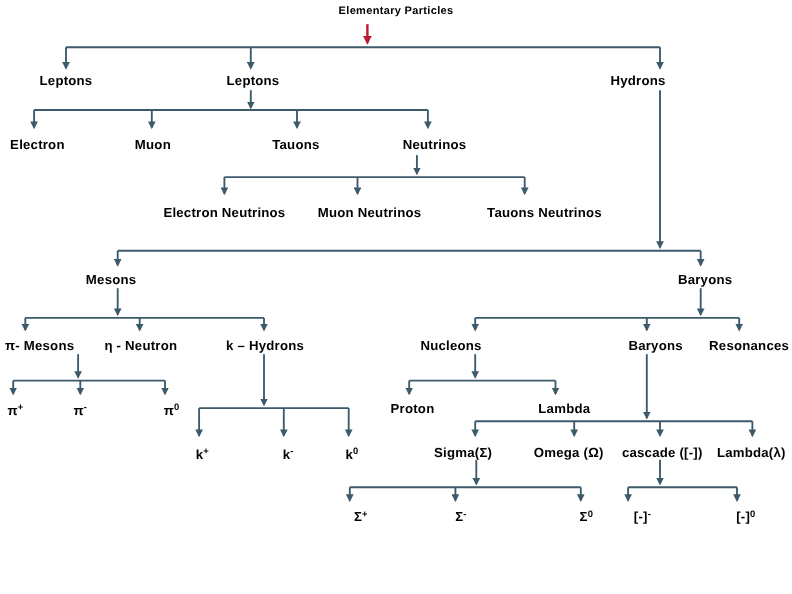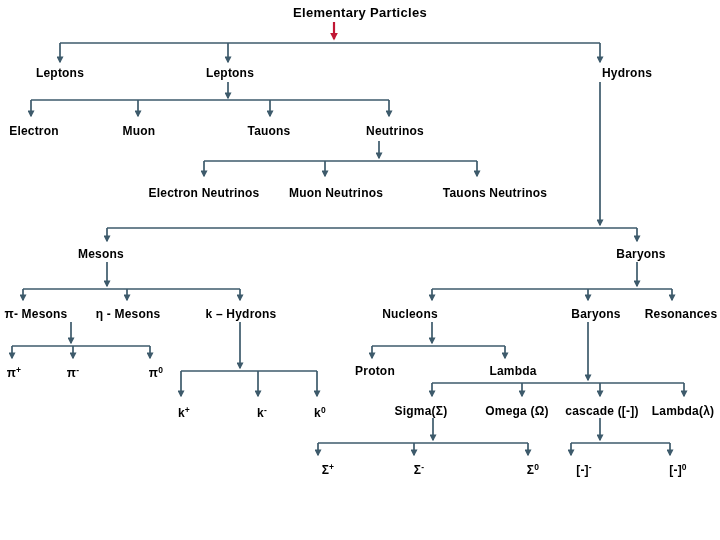--- a/index.html
+++ b/index.html
@@ -1,21 +1,21 @@
 <!DOCTYPE html>
 <html><head>
 <meta charset="utf-8">
 <style>
   html,body{margin:0;padding:0;background:#fff;}
   #stage{position:relative;width:720px;height:540px;background:#ffffff;overflow:hidden;
          font-family:"Liberation Sans",sans-serif;}
   #wires{position:absolute;left:0;top:0;}
   .node{position:absolute;transform:translateX(-50%);white-space:nowrap;
         font:700 12px "Liberation Sans",sans-serif;color:#000;letter-spacing:.2px;}
-  .title{font-size:13px;letter-spacing:.3px;}
+  .title{font-size:10px;letter-spacing:.3px;}
   .node sup{font-size:8.5px;font-weight:700;position:relative;top:.5px;}
 </style>
 </head>
 <body>
 
 <div id="stage">
 
   <svg id="wires" width="720" height="540" viewBox="0 0 720 540">
     <defs>
       <marker id="ah" viewBox="0 0 10 10" refX="8" refY="5" markerWidth="7" markerHeight="7" orient="auto" markerUnits="userSpaceOnUse">
@@ -111,36 +111,36 @@
         <path d="M571,443 V455" marker-end="url(#ah)"></path>
         <path d="M670,443 V455" marker-end="url(#ah)"></path>
       </g>
     </g>
   </svg>
 
   <div class="node title" style="left:360px;top:5px">Elementary Particles</div>
 
   <div class="node" style="left:60px;top:66px">Leptons</div>
   <div class="node" style="left:230px;top:66px">Leptons</div>
-  <div class="node" style="left:627px;top:66px">Hydrons</div>
+  <div class="node" style="left:580px;top:66px">Hydrons</div>
 
   <div class="node" style="left:34px;top:124px">Electron</div>
   <div class="node" style="left:139px;top:124px">Muon</div>
   <div class="node" style="left:269px;top:124px">Tauons</div>
   <div class="node" style="left:395px;top:124px">Neutrinos</div>
 
   <div class="node" style="left:204px;top:186px">Electron Neutrinos</div>
   <div class="node" style="left:336px;top:186px">Muon Neutrinos</div>
   <div class="node" style="left:495px;top:186px">Tauons Neutrinos</div>
 
   <div class="node" style="left:101px;top:247px">Mesons</div>
   <div class="node" style="left:641px;top:247px">Baryons</div>
 
   <div class="node" style="left:36px;top:307px">π- Mesons</div>
-  <div class="node" style="left:128px;top:307px">η - Mesons</div>
+  <div class="node" style="left:128px;top:307px">η - Neutron</div>
   <div class="node" style="left:241px;top:307px">k – Hydrons</div>
   <div class="node" style="left:410px;top:307px">Nucleons</div>
   <div class="node" style="left:596px;top:307px">Baryons</div>
   <div class="node" style="left:681px;top:307px">Resonances</div>
 
   <div class="node" style="left:14px;top:364px"><span>π</span><sup>+</sup></div>
   <div class="node" style="left:73px;top:364px"><span>π</span><sup>-</sup></div>
   <div class="node" style="left:156px;top:364px"><span>π</span><sup>0</sup></div>
 
   <div class="node" style="left:375px;top:364px">Proton</div>

